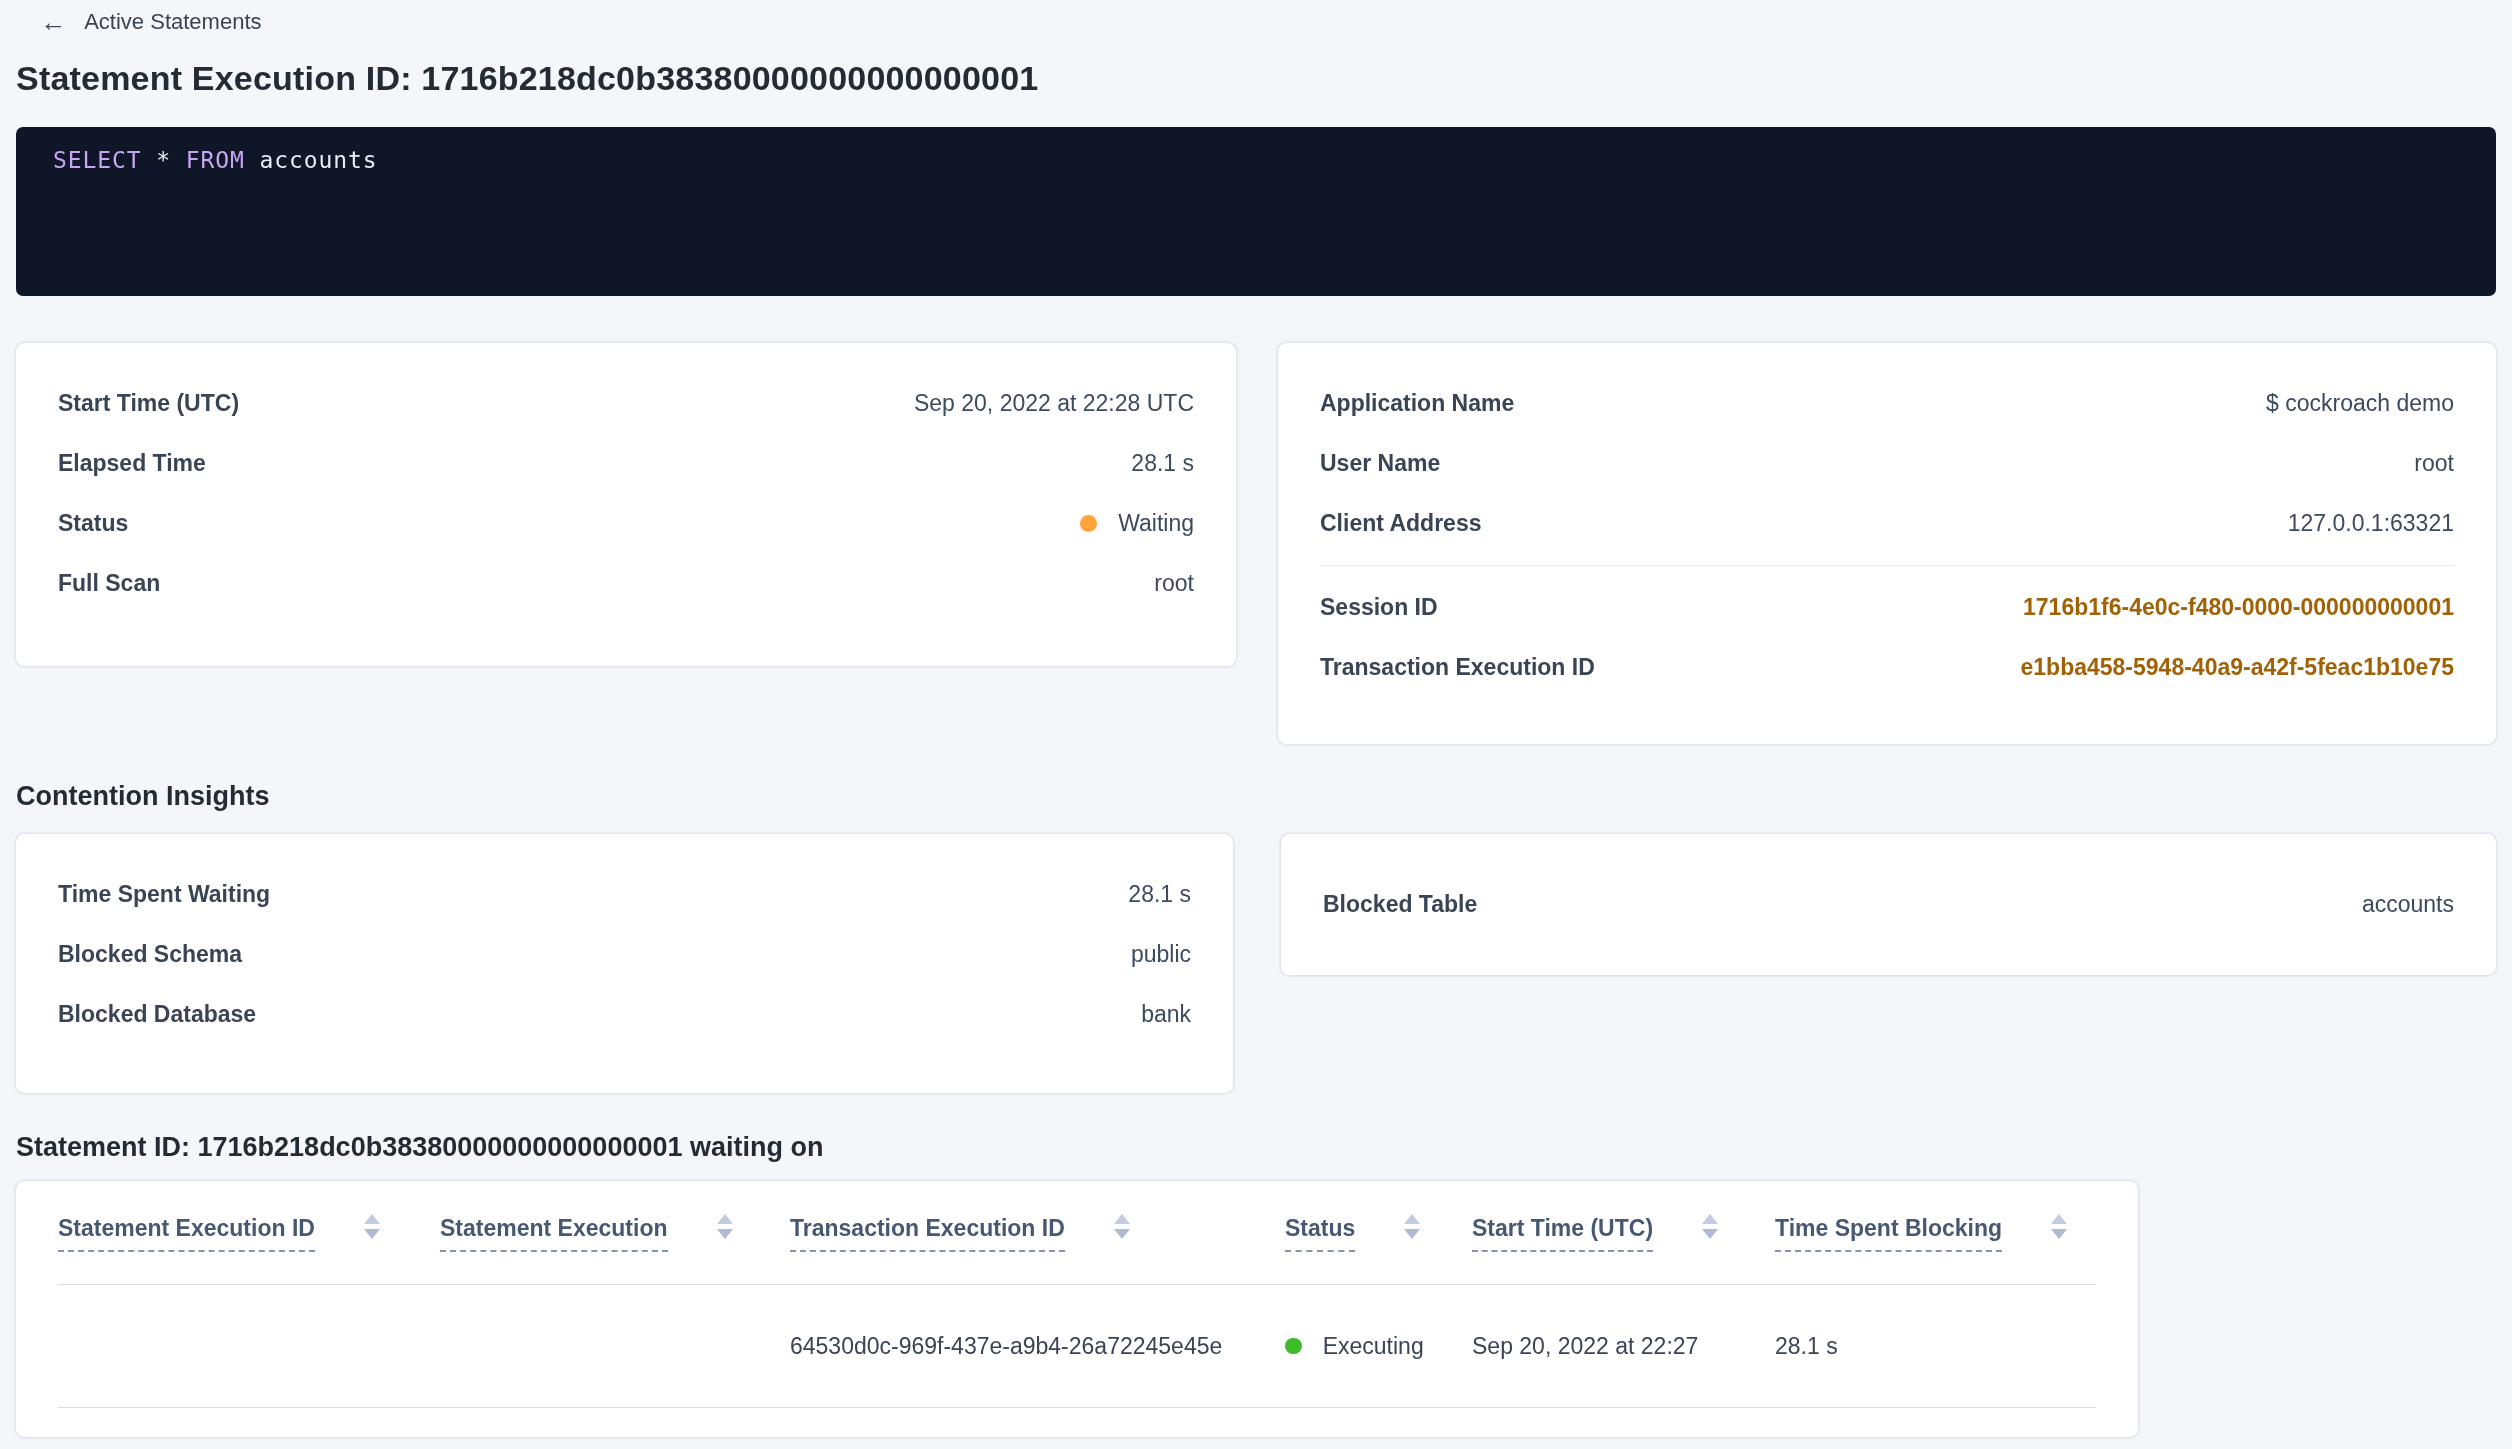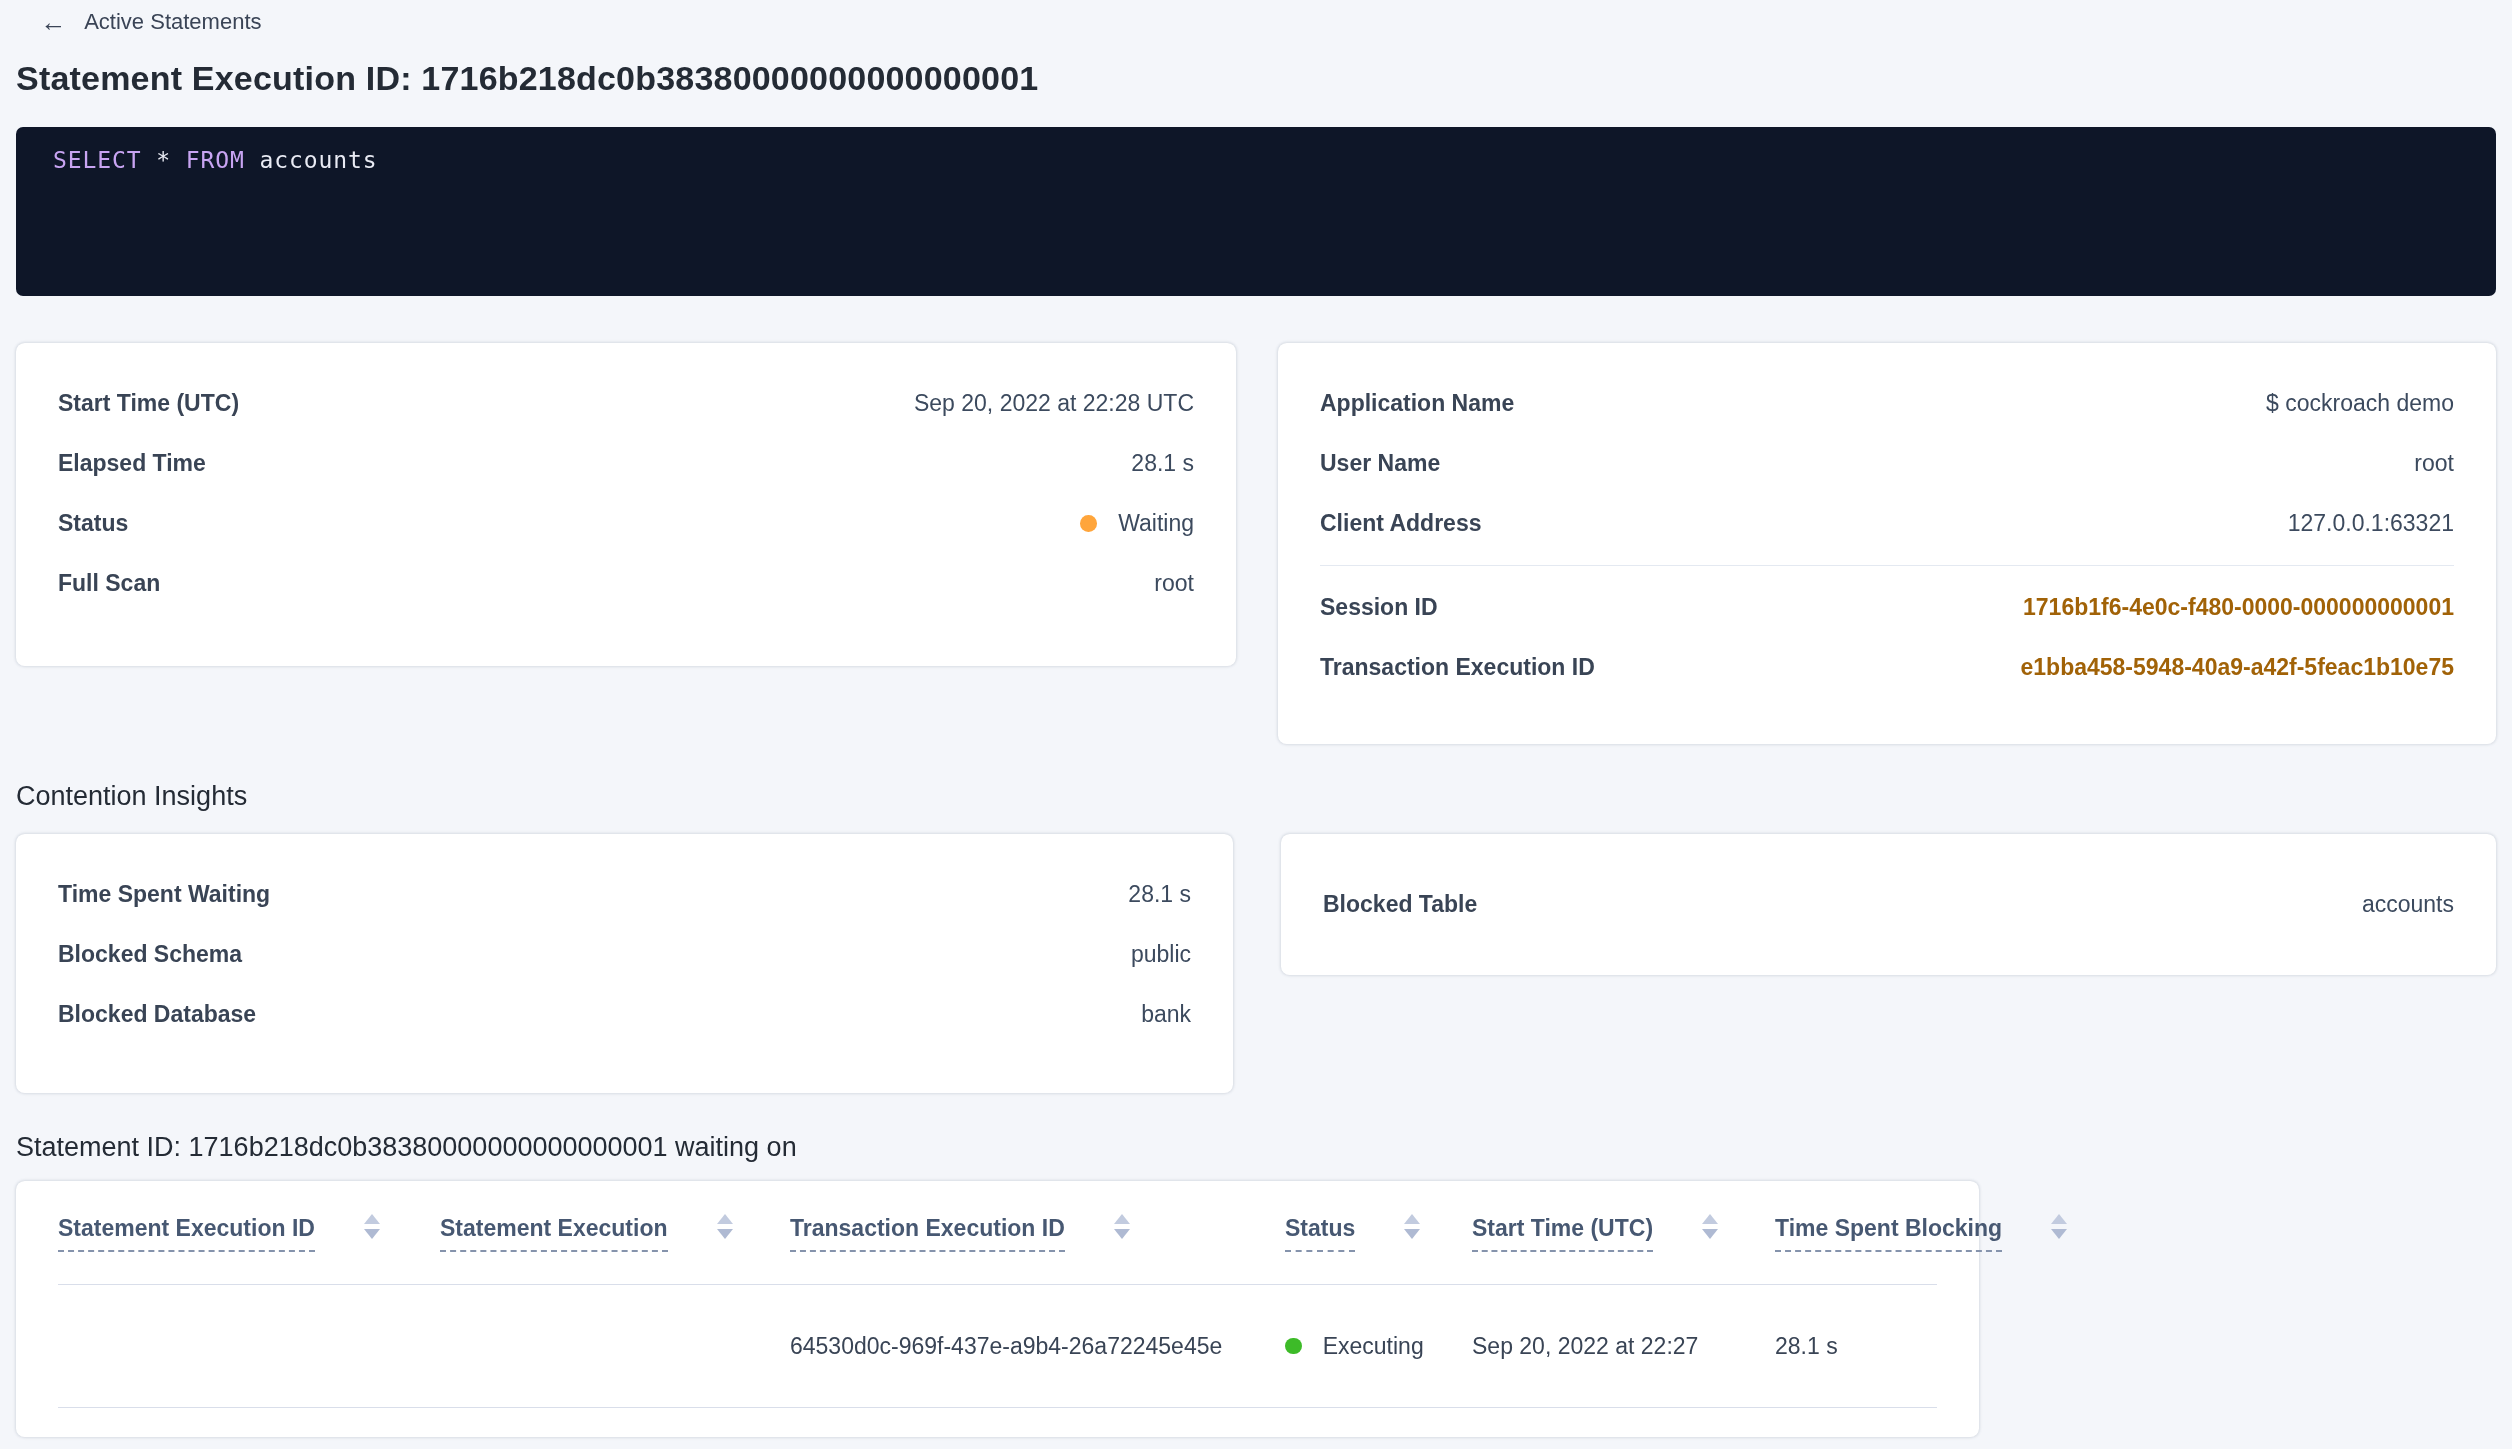--- a/index.html
+++ b/index.html
@@ -69,30 +69,30 @@
   .card-divider { border: none; border-top: 1.8px solid #E4E9F1; margin: 11.4px 0; }
   .link { color: #a16207; text-decoration: none; cursor: pointer; font-weight: bold; }
 
   .status-chip { display: inline-flex; align-items: center; gap: 21px; }
   .dot { width: 16.7px; height: 16.7px; border-radius: 50%; display: inline-block; }
   .dot-waiting   { background: #FFA53B; }
   .dot-executing { background: #3DBB28; }
 
   
   .section-heading {
-    font-size: 27px; font-weight: normal; color: #242B35;
+    font-size: 27px; font-weight: bold; color: #242B35;
   }
   .heading-contention { margin-top: 37px; }
   .heading-waiting    { margin-top: 39px; }
   .row-after-contention { margin-top: 22px; gap: 48px; }
 
   
   .table-card {
     margin-top: 17.6px;
-    width: 1963px; height: 256px;
+    width: 2122px; height: 256px;
     background: #FFFFFF;
     border-radius: 8.8px;
     box-shadow: 0 0 2.6px 0.9px rgba(67,90,111,0.16);
     padding: 0 42px;
   }
   table { width: 100%; border-collapse: collapse; table-layout: fixed; }
   th {
     height: 104px;
     text-align: left; vertical-align: middle;
     font-size: 23px; font-weight: bold; color: #475872;

